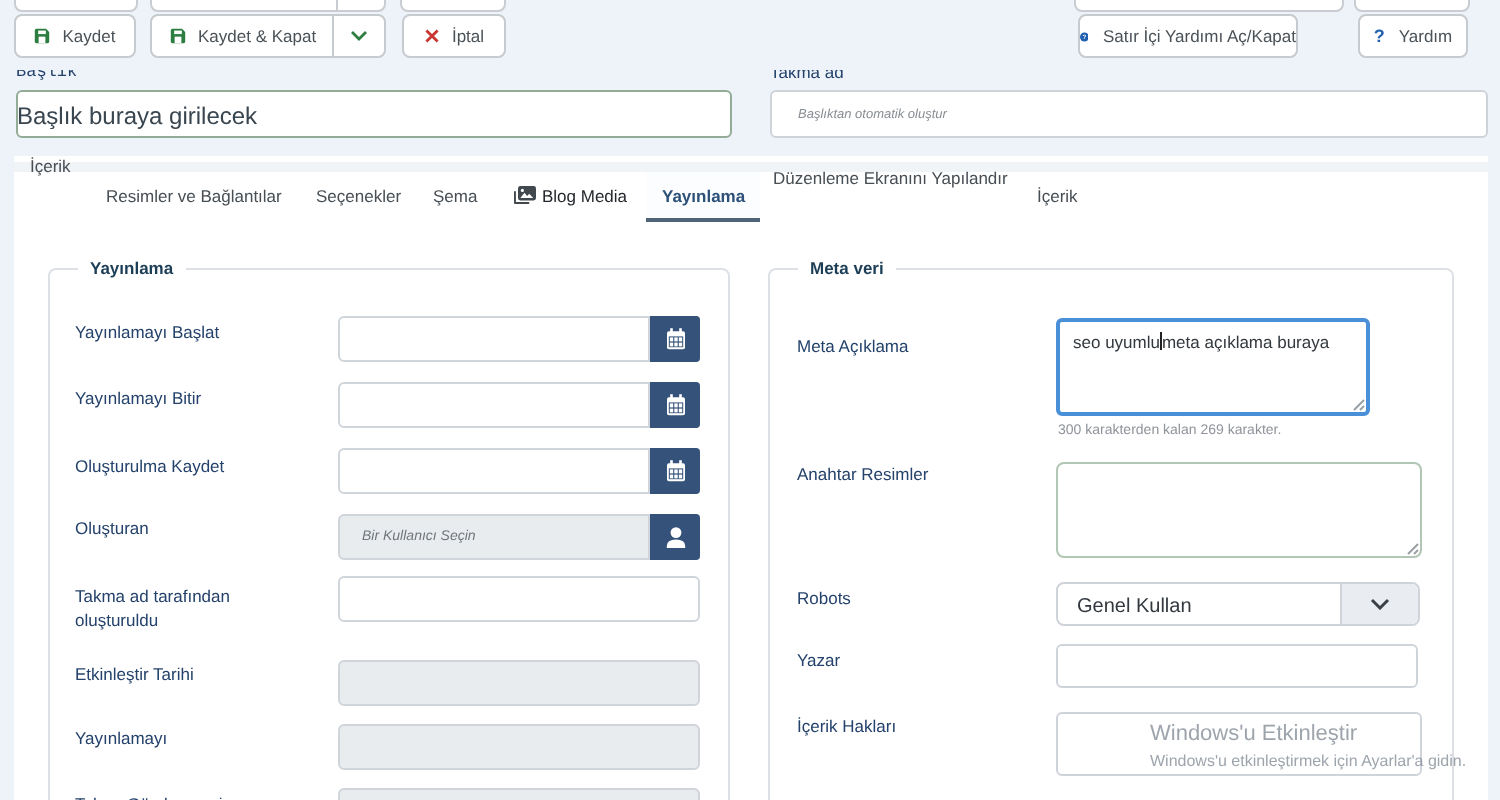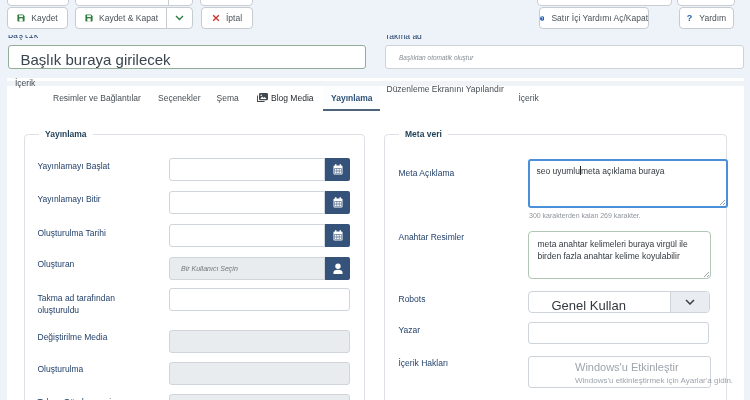--- a/index.html
+++ b/index.html
@@ -19,21 +19,21 @@
 
 <div class="abs card" style="left:7px; top:77.5px; width:736.5px; height:322.5px;"></div>
 <div class="abs" style="left:7px; top:81px; width:736.5px; height:4.5px; background:#f1f4f7;"></div>
 
 <div class="lbl" style="left:8px; top:31px; z-index:1;font-family:Liberation Mono, monospace;">Başlık</div>
 <div class="lbl" style="left:385px; top:31px; z-index:1;">Takma ad</div>
 
 <div class="abs" style="left:0; top:0; width:750px; height:35px; background:#eef3f9; z-index:2;"></div>
 
 <div class="abs" style="left:7.5px; top:44.5px; width:358px; height:24px; background:#fff; border:1.5px solid #93ac98; border-radius:3px; z-index:1;">
-  <span style="position:absolute; left:12px; top:5.5px; font-size:15px; color:#39454f; white-space:nowrap;">Başlık buraya girilecek</span>
+  <span style="position:absolute; left:0; top:5.5px; font-size:12px; color:#39454f; white-space:nowrap;">Başlık buraya girilecek</span>
 </div>
 
 <div class="abs" style="left:385px; top:45px; width:359px; height:24px; background:#fff; border:1px solid #cdd3d9; border-radius:3px; z-index:1;">
   <span style="position:absolute; left:13px; top:7.5px; font-size:6.5px; font-style:italic; color:#878d93; white-space:nowrap;">Başlıktan otomatik oluştur</span>
 </div>
 
 <div class="abs" style="left:7px; top:-4px; width:62px; height:10px; background:#fff; border:1px solid #c9cdd1; border-radius:0 0 4px 4px; z-index:3;"></div>
 <div class="abs" style="left:75px; top:-4px; width:118px; height:10px; background:#fff; border:1px solid #c9cdd1; border-radius:0 0 4px 4px; z-index:3;"></div>
 <div class="abs" style="left:167.5px; top:-3px; width:1px; height:9px; background:#c9cdd1; z-index:3;"></div>
 <div class="abs" style="left:200px; top:-4px; width:53px; height:10px; background:#fff; border:1px solid #c9cdd1; border-radius:0 0 4px 4px; z-index:3;"></div>
@@ -129,21 +129,21 @@
       <rect x="1.9" y="4.7" width="1.7" height="2.0"></rect>
         <rect x="4.15" y="4.7" width="1.7" height="2.0"></rect>
         <rect x="6.4" y="4.7" width="1.7" height="2.0"></rect>
       <rect x="1.9" y="7.3" width="1.7" height="1.9"></rect>
         <rect x="4.15" y="7.3" width="1.7" height="1.9"></rect>
         <rect x="6.4" y="7.3" width="1.7" height="1.9"></rect>
     </g>
   </svg>
 </div>
 
-<div class="lbl" style="left:37.5px; top:227.5px;">Oluşturulma Tarihi</div>
+<div class="lbl" style="left:37.5px; top:227.5px;">Oluşturulma Kaydet</div>
 <div class="inp" style="left:169px; top:224px; width:156px; height:23px; border-radius:3px 0 0 3px;"></div>
 <div class="navybtn" style="left:325px; top:224px; width:25px; height:23px;">
   <svg width="10" height="11" viewBox="0 0 10 11">
     <rect x="0.5" y="1.6" width="9" height="9" rx="1" fill="#fff"></rect>
     <rect x="2.1" y="0.1" width="1.3" height="2.6" fill="#fff"></rect>
     <rect x="6.6" y="0.1" width="1.3" height="2.6" fill="#fff"></rect>
     <rect x="1.4" y="4.2" width="7.2" height="5.4" fill="#35537a"></rect>
     <g fill="#fff">
       <rect x="1.9" y="4.7" width="1.7" height="2.0"></rect>
         <rect x="4.15" y="4.7" width="1.7" height="2.0"></rect>
@@ -162,52 +162,51 @@
 <div class="navybtn" style="left:325px; top:257px; width:25px; height:23px;">
   <svg width="12" height="11" viewBox="0 0 12 11">
     <circle cx="6" cy="3.3" r="2.7" fill="#fff"></circle>
     <path d="M1.4 11 L1.4 10 Q1.4 6.7 6 6.7 Q10.6 6.7 10.6 10 L10.6 11 Z" fill="#fff"></path>
   </svg>
 </div>
 
 <div class="lbl" style="left:37.5px; top:291.5px; width:100px; line-height:12.5px; white-space:normal;">Takma ad tarafından oluşturuldu</div>
 <div class="inp" style="left:169px; top:288px; width:181px; height:23px;"></div>
 
-<div class="lbl" style="left:37.5px; top:332px;">Değiştirilme Media</div>
+<div class="lbl" style="left:37.5px; top:332px;">Etkinleştir Tarihi</div>
 <div class="inp gray" style="left:169px; top:330px; width:181px; height:23px;"></div>
 
-<div class="lbl" style="left:37.5px; top:364px;">Oluşturulma</div>
+<div class="lbl" style="left:37.5px; top:364px;">Yayınlamayı</div>
 <div class="inp gray" style="left:169px; top:361.5px; width:181px; height:23px;"></div>
 
 <div class="lbl" style="left:37.5px; top:397px;">Tekrar Gözden geçirme</div>
 <div class="inp gray" style="left:169px; top:394px; width:181px; height:23px;"></div>
 
 <div class="abs" style="left:384px; top:133.5px; width:343px; height:300px; border:1px solid #dde1e5; border-radius:4px;"></div>
 <div class="abs" style="left:399px; top:128.5px; background:#fff; padding:0 6px; font-size:8.5px; font-weight:bold; color:#1d3e57;">Meta veri</div>
 
 <div class="lbl" style="left:398.5px; top:168px;">Meta Açıklama</div>
-<div class="abs" style="left:527.5px; top:158.5px; width:200px; height:49px; background:#fff; border:2px solid #4a90d9; border-radius:3px;">
+<div class="abs" style="left:527.5px; top:158.5px; width:157px; height:49px; background:#fff; border:2px solid #4a90d9; border-radius:3px;">
   <span style="position:absolute; left:7px; top:5px; font-size:8.5px; color:#32383e; white-space:nowrap;">seo uyumlu<span style="display:inline-block; width:1px; height:9px; background:#222; vertical-align:-1.5px;"></span>meta açıklama buraya</span>
   <svg width="7" height="7" viewBox="0 0 7 7" style="position:absolute; right:0; bottom:0;">
     <path d="M6 1 L1 6 M6 4 L4 6" stroke="#9aa0a6" stroke-width="1"></path>
   </svg>
 </div>
 <div class="abs" style="left:529px; top:211.5px; font-size:7px; color:#8f949a; white-space:nowrap;">300 karakterden kalan 269 karakter.</div>
 
 <div class="lbl" style="left:398.5px; top:231.5px;">Anahtar Resimler</div>
 <div class="abs" style="left:527.5px; top:231px; width:183px; height:48px; background:#fff; border:1px solid #b2c6b5; border-radius:4px;">
-  <span style="position:absolute; left:9px; top:5.5px; font-size:8.5px; color:#32383e; line-height:12.5px;">meta anahtar kelimeleri buraya virgül ile birden fazla anahtar kelime koyulabilir</span>
   <svg width="7" height="7" viewBox="0 0 7 7" style="position:absolute; right:0; bottom:0;">
     <path d="M6 1 L1 6 M6 4 L4 6" stroke="#9aa0a6" stroke-width="1"></path>
   </svg>
 </div>
 
 <div class="lbl" style="left:398.5px; top:293.5px;">Robots</div>
 <div class="abs" style="left:527.5px; top:291px; width:182.5px; height:22px; background:#fff; border:1px solid #ced4da; border-radius:4px;">
-  <span style="position:absolute; left:23px; top:6px; font-size:13px; color:#32383e;">Genel Kullan</span>
+  <span style="position:absolute; left:10px; top:6px; font-size:10px; color:#32383e;">Genel Kullan</span>
   <div style="position:absolute; right:0; top:0; bottom:0; width:39px; background:#e9edf1; border-left:1px solid #ced4da; border-radius:0 3px 3px 0; display:flex; align-items:center; justify-content:center;">
     <svg width="10" height="6" viewBox="0 0 10 6">
         <path d="M1 1 L5 5 L9 1" fill="none" stroke="#3a4045" stroke-width="1.5"></path>
       </svg>
   </div>
 </div>
 
 <div class="lbl" style="left:398.5px; top:325px;">Yazar</div>
 <div class="inp" style="left:527.5px; top:321.5px; width:181.5px; height:22px; border-color:#ced4da;"></div>
 

